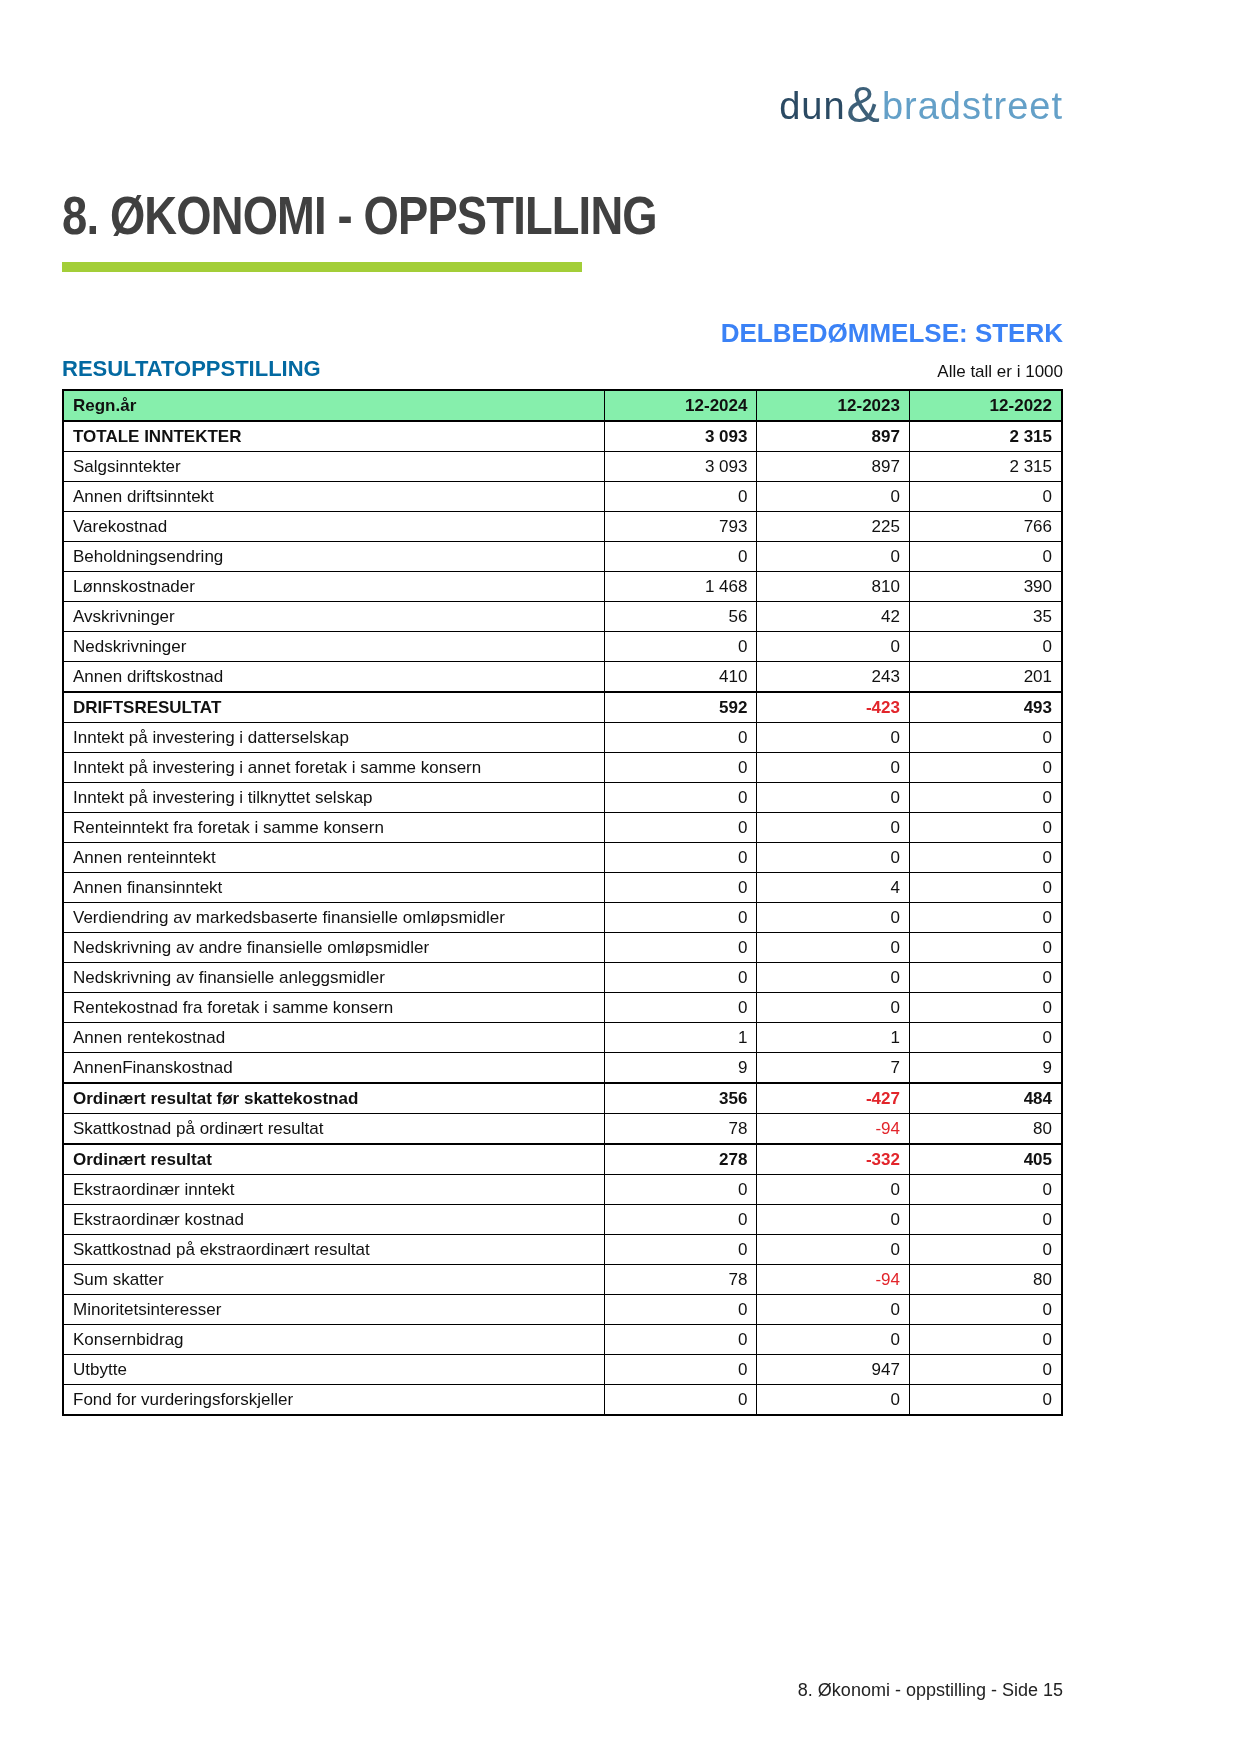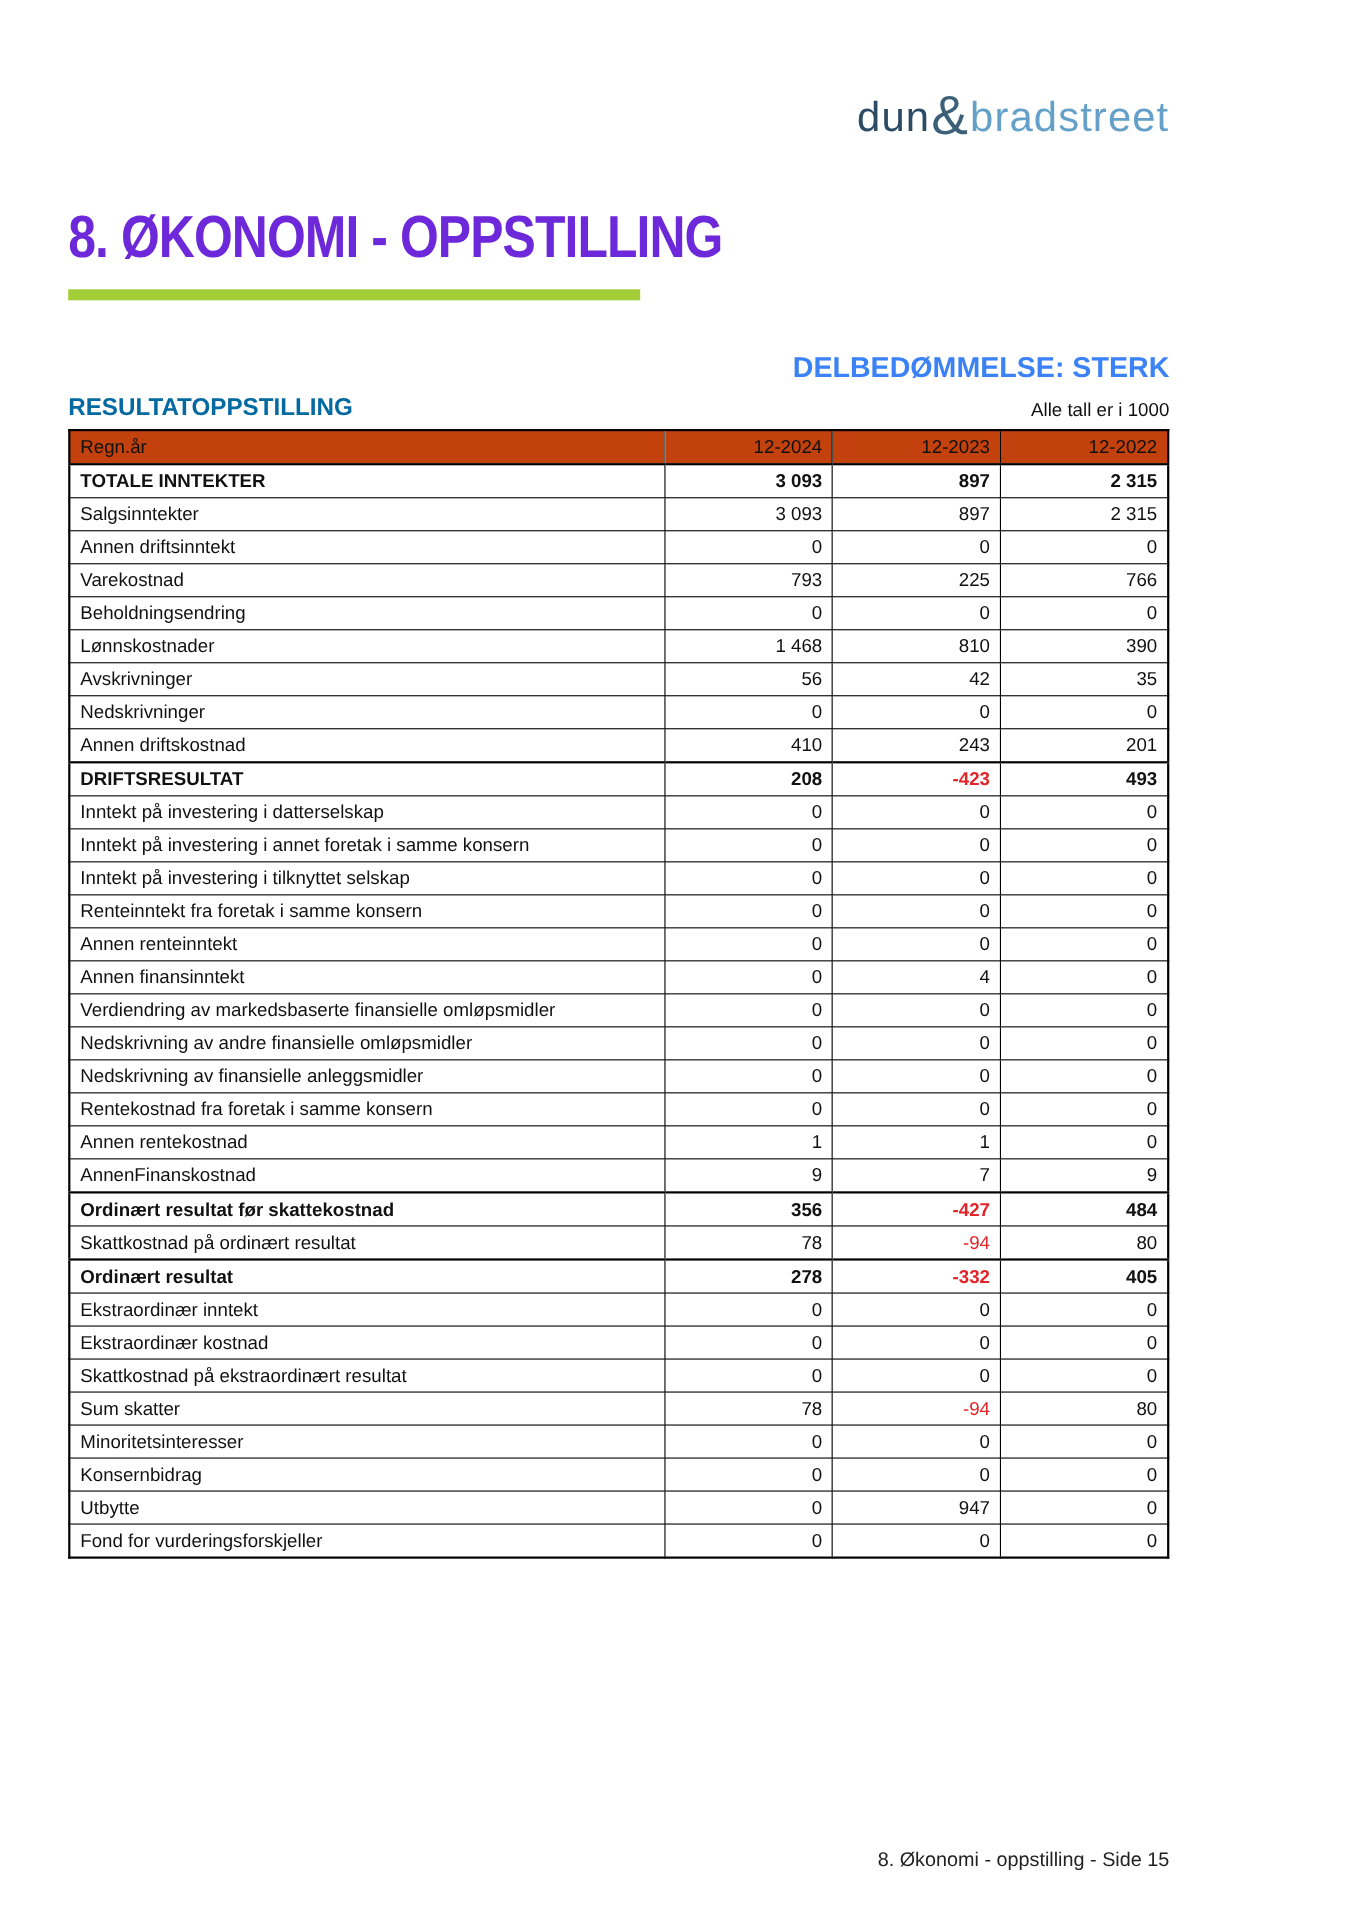--- a/index.html
+++ b/index.html
@@ -37,21 +37,21 @@
     top: 3px;
     margin: 0 1px;
   }
   .logo-brad { color: #64a0c8; margin-top: 12px; }
   
   h1.title {
     margin-top: 60px;
     font-size: 54px;
     line-height: 1.0;
     font-weight: bold;
-    color: #6d28d9;
+    color: #404040;
     white-space: nowrap;
   }
   h1.title .squeeze {
     display: inline-block;
     transform: scaleX(0.84);
     transform-origin: left center;
     letter-spacing: -1px;
   }
   .green-rule {
     margin-top: 20px;
@@ -89,22 +89,22 @@
   table.fin col.c-label { width: 54.2%; }
   table.fin col.c-num  { width: 15.266%; }
   table.fin th, table.fin td {
     border: 1px solid #000;
     padding: 4px 9px;
     line-height: 21px;
     overflow: hidden;
     white-space: nowrap;
   }
   table.fin thead th {
-    background: #c2410c;
-    font-weight: normal;
+    background: #86efac;
+    font-weight: bold;
     text-align: left;
     border-bottom: 2px solid #000;
   }
   table.fin thead th.num { text-align: right; }
   table.fin td.num { text-align: right; }
   table.fin td.lbl { text-align: left; }
   table.fin tr.bold-row td {
     font-weight: bold;
     border-top: 2px solid #000;
     margin-top: 32px;
@@ -207,21 +207,21 @@
             <td class="num">0</td>
           </tr>
           <tr>
             <td class="lbl">Annen driftskostnad</td>
             <td class="num">410</td>
             <td class="num">243</td>
             <td class="num">201</td>
           </tr>
           <tr class="bold-row">
             <td class="lbl">DRIFTSRESULTAT</td>
-            <td class="num">208</td>
+            <td class="num">592</td>
             <td class="num neg">-423</td>
             <td class="num">493</td>
           </tr>
           <tr>
             <td class="lbl">Inntekt på investering i datterselskap</td>
             <td class="num">0</td>
             <td class="num">0</td>
             <td class="num">0</td>
           </tr>
           <tr>

